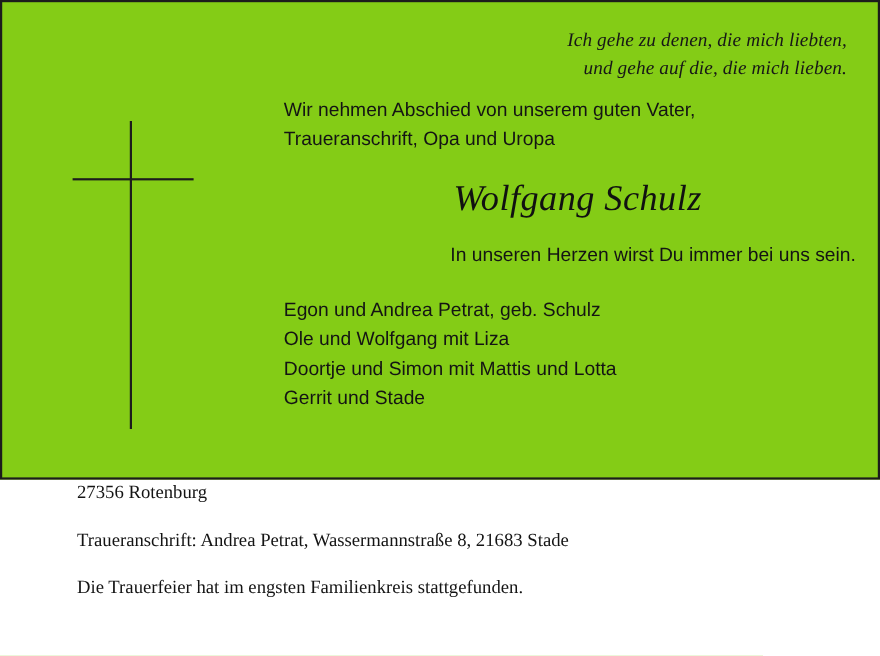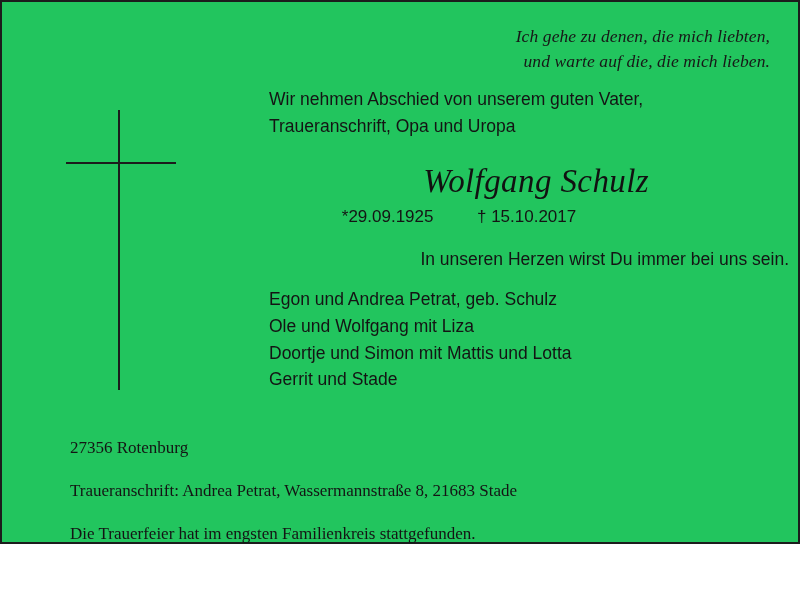--- a/index.html
+++ b/index.html
@@ -11,22 +11,22 @@
     width: 800px;
     height: 596px;
     font-family: "Liberation Sans", sans-serif;
     color: #1a1a1a;
     overflow: hidden;
   }
   .obituary {
     position: relative;
     box-sizing: border-box;
     width: 800px;
-    height: 544px;
-    background: #22c55e;
+    height: 436px;
+    background: #84cc16;
     border: 2px solid #1c1c1c;
     padding: 0;
   }
   .inner {
     position: absolute;
     left: 0; top: 0; right: 0; bottom: 0;
   }
 
   
   .motto {
@@ -64,21 +64,21 @@
     left: 0;
     top: 52px;
     width: 110px;
     height: 2px;
     background: #1c1c1c;
   }
 
   
   .body-block {
     position: absolute;
-    left: 267px;
+    left: 256px;
     top: 84px;
     width: 520px;
   }
   .lead {
     font-family: "Liberation Sans", sans-serif;
     font-size: 17.5px;
     line-height: 1.52;
     color: #141414;
   }
   .name {
@@ -105,21 +105,21 @@
     width: 34px;
   }
   .verse {
     margin-top: 22px;
     font-family: "Liberation Sans", sans-serif;
     font-size: 17.5px;
     color: #141414;
     text-align: right;
   }
   .family {
-    margin-top: 16px;
+    margin-top: 26px;
     font-family: "Liberation Sans", sans-serif;
     font-size: 17.5px;
     line-height: 1.52;
     color: #141414;
   }
 
   
   .footer-block {
     position: absolute;
     left: 68px;
@@ -133,41 +133,36 @@
   .footer-block .line:last-child { margin-bottom: 0; }
 </style>
 </head>
 <body>
 
 <div class="obituary">
   <div class="inner">
 
     <div class="motto">
       <div>Ich gehe zu denen, die mich liebten,</div>
-      <div>und warte auf die, die mich lieben.</div>
+      <div>und gehe auf die, die mich lieben.</div>
     </div>
 
     <div class="cross">
       <div class="vert"></div>
       <div class="horiz"></div>
     </div>
 
     <div class="body-block">
       <div class="lead">
         <div>Wir nehmen Abschied von unserem guten Vater,</div>
         <div>Traueranschrift, Opa und Uropa</div>
       </div>
 
       <div class="name">Wolfgang Schulz</div>
 
-      <div class="dates">
-        <span>*29.09.1925</span>
-        <span class="sep"></span>
-        <span>† 15.10.2017</span>
-      </div>
 
       <div class="verse">In unseren Herzen wirst Du immer bei uns sein.</div>
 
       <div class="family">
         <div>Egon und Andrea Petrat, geb. Schulz</div>
         <div>Ole und Wolfgang mit Liza</div>
         <div>Doortje und Simon mit Mattis und Lotta</div>
         <div>Gerrit und Stade</div>
       </div>
     </div>

